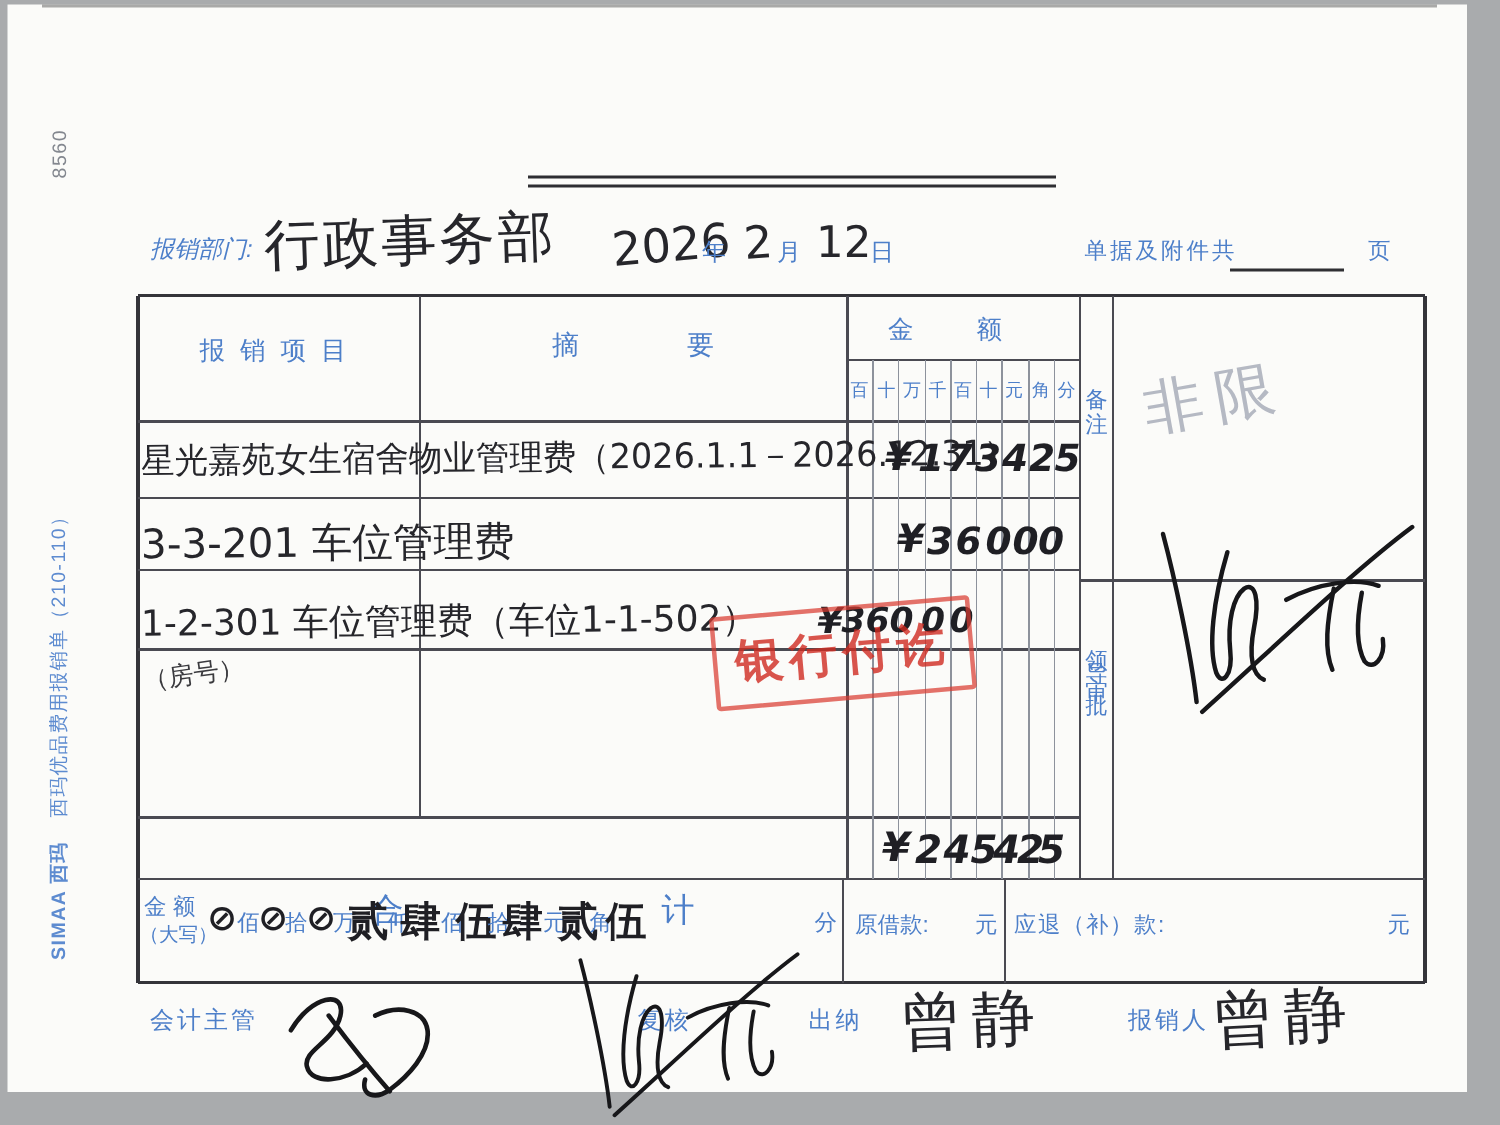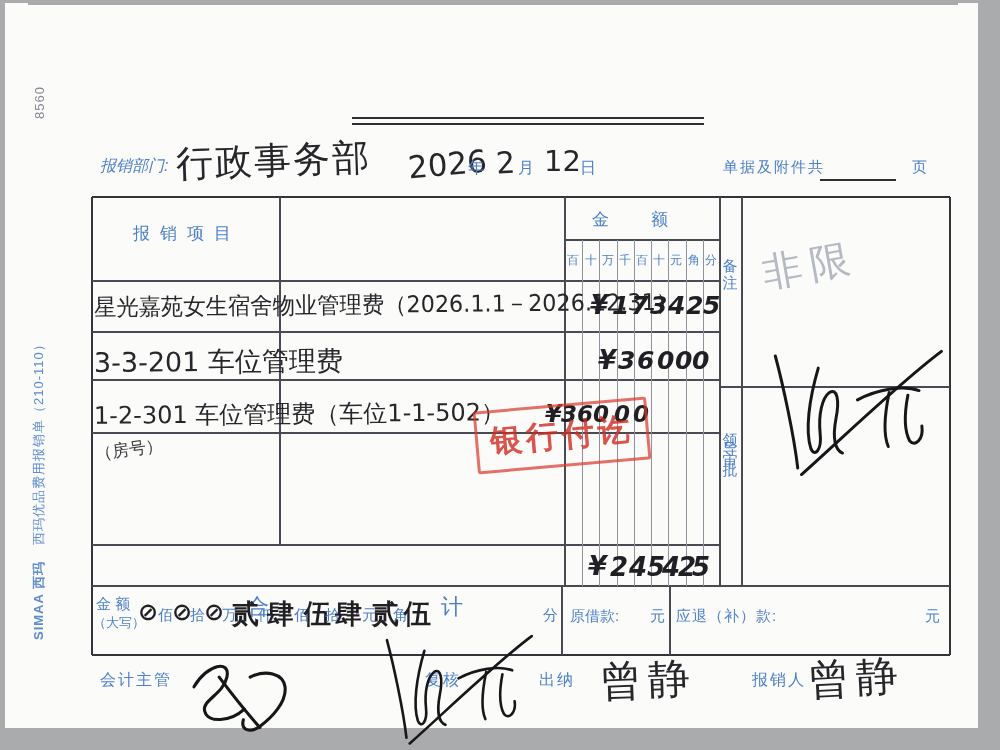--- a/index.html
+++ b/index.html
@@ -83,20 +83,21 @@
       <line x1="617" y1="240" x2="617" y2="586"></line>
       <line x1="634" y1="240" x2="634" y2="586"></line>
       <line x1="651" y1="240" x2="651" y2="586"></line>
       <line x1="668" y1="240" x2="668" y2="586"></line>
       <line x1="686" y1="240" x2="686" y2="586"></line>
       <line x1="703" y1="240" x2="703" y2="586"></line>
     </g>
   </svg>
 
   <div class="abs blue" style="left:133px;top:222px;font-size:17px;letter-spacing:10px;">报销项目</div>
+  <div class="abs blue" style="left:368px;top:218px;font-size:18px;letter-spacing:72px;">摘要</div>
   <div class="abs blue" style="left:592px;top:208px;font-size:17px;letter-spacing:42px;">金额</div>
 
   <span class="abs blue" style="left:567px;top:252px;font-size:12px;">百</span>
   <span class="abs blue" style="left:585px;top:252px;font-size:12px;">十</span>
   <span class="abs blue" style="left:602px;top:252px;font-size:12px;">万</span>
   <span class="abs blue" style="left:619px;top:252px;font-size:12px;">千</span>
   <span class="abs blue" style="left:636px;top:252px;font-size:12px;">百</span>
   <span class="abs blue" style="left:653px;top:252px;font-size:12px;">十</span>
   <span class="abs blue" style="left:670px;top:252px;font-size:12px;">元</span>
   <span class="abs blue" style="left:688px;top:252px;font-size:12px;">角</span>

